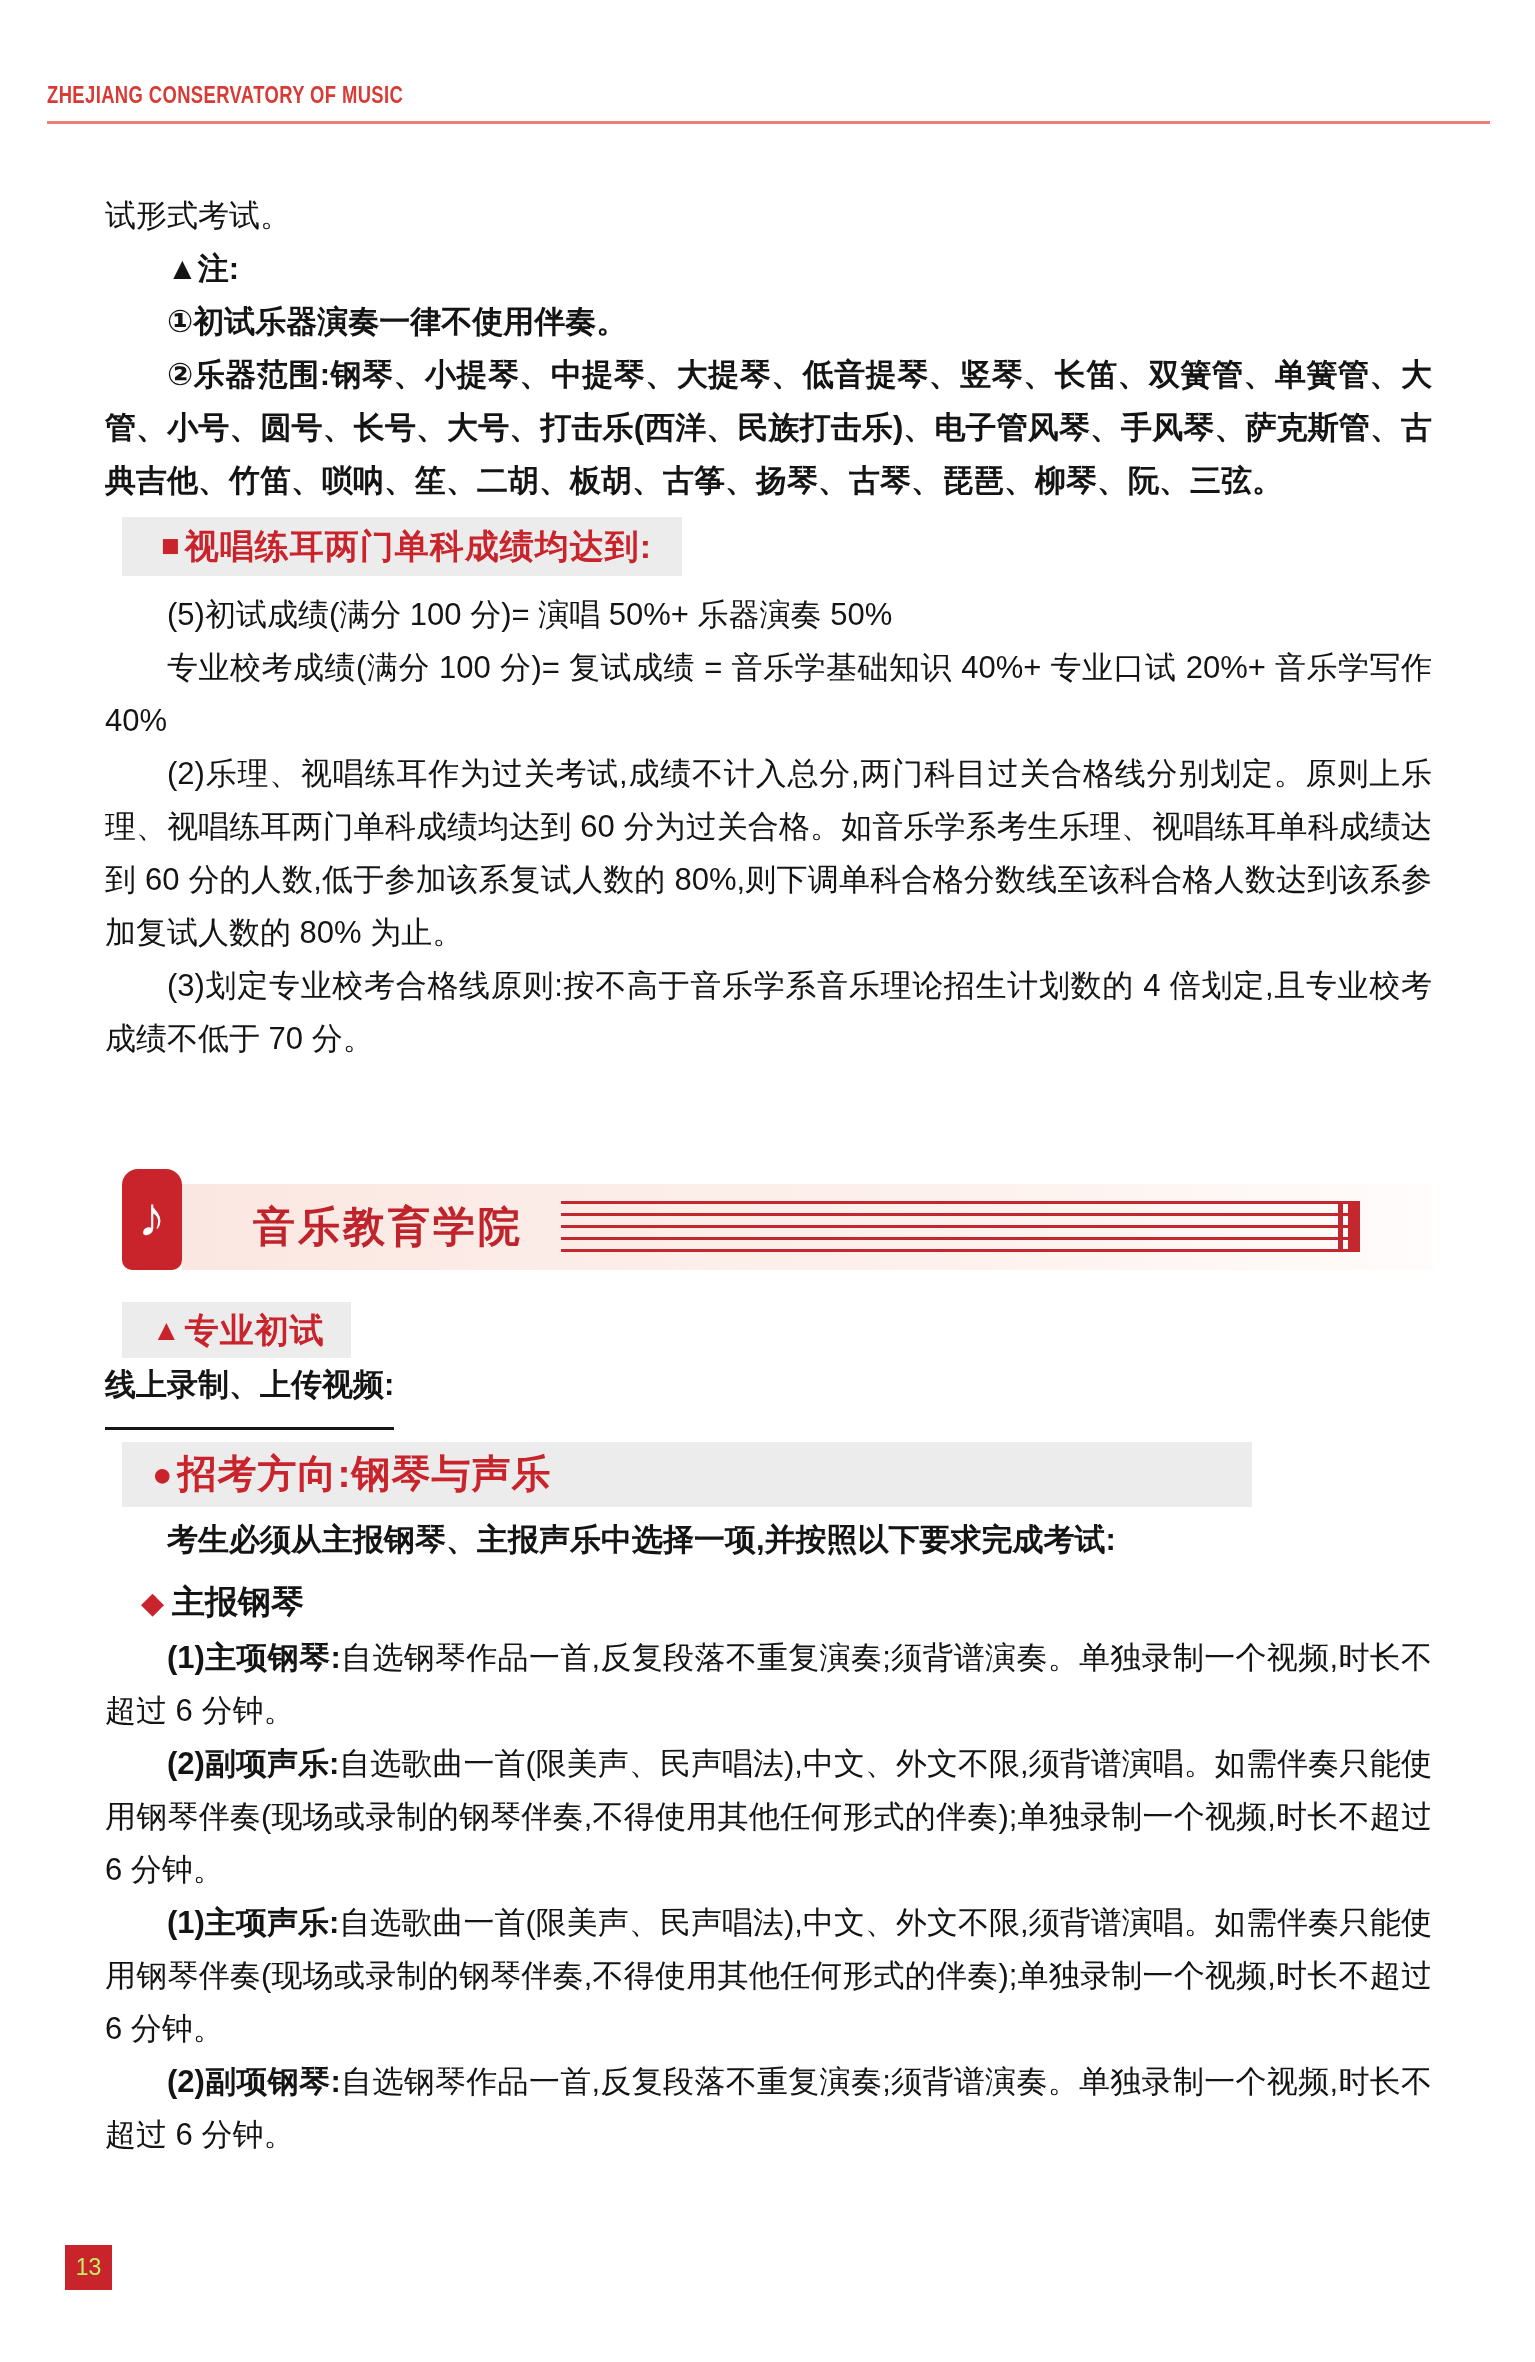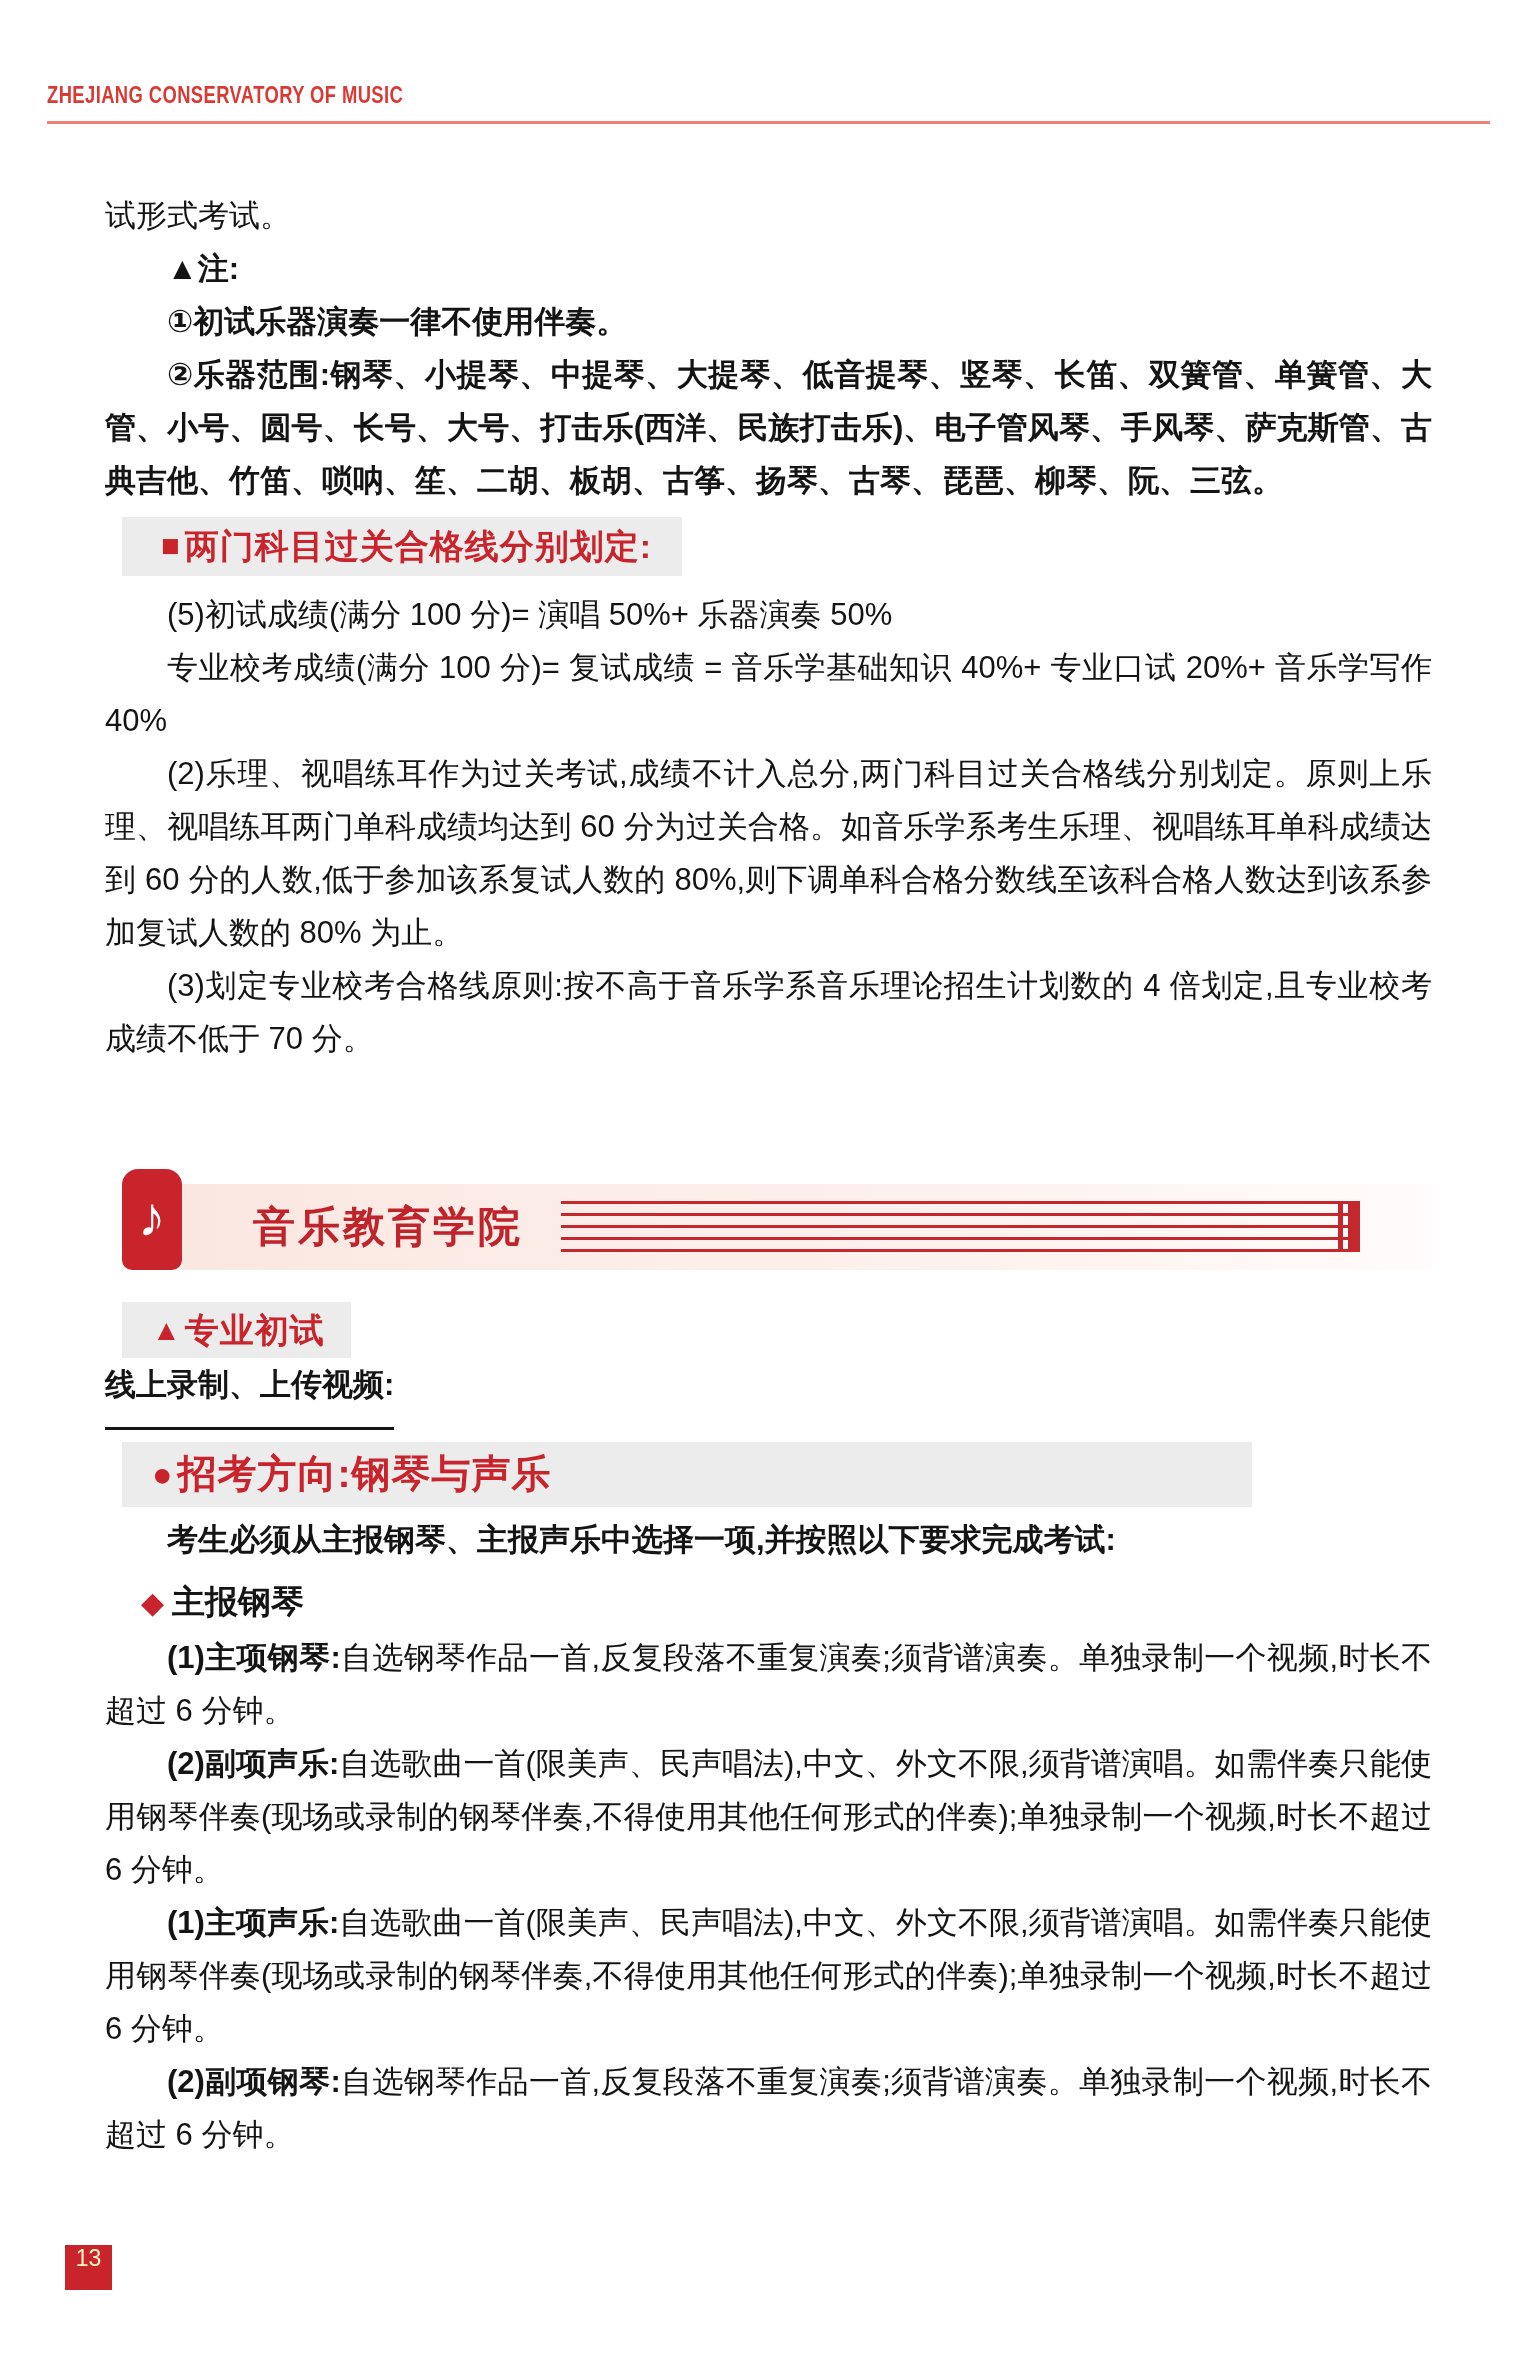--- a/index.html
+++ b/index.html
@@ -44,42 +44,42 @@
   .staff-end-thin{position:absolute;right:17px;top:0;width:5px;height:51px;background:#c5272e;}
   .staff-end-thick{position:absolute;right:0;top:0;width:12px;height:51px;background:#c5272e;}
   
   .subtitle{margin:14px 0 0 58px;}
   .subtitle span{display:inline-block;border-bottom:3px solid #161616;padding-bottom:16px;font-weight:bold;}
   .sub-heading{margin:8px 0 0 36px;font-size:33px;font-weight:bold;line-height:56px;}
   .diamond{color:#c9232b;font-size:30px;margin-right:8px;}
   .item{margin-top:8px;}
   
   .page-badge{position:absolute;left:65px;top:2245px;width:47px;height:45px;background:#c9232b;
-              color:#fef9c3;font-size:23px;display:flex;justify-content:center;}
+              color:#bef264;font-size:23px;display:flex;align-items:center;justify-content:center;}
 </style>
 </head>
 <body>
 
 <div>
 
   <div class="page-header">
     <div class="brand">ZHEJIANG CONSERVATORY OF MUSIC</div>
     <div class="header-rule"></div>
   </div>
 
   <div class="content">
 
     <p>试形式考试。</p>
     <p class="indent bold">▲注:</p>
     <p class="indent bold">①初试乐器演奏一律不使用伴奏。</p>
     <p class="indent bold">②乐器范围:钢琴、小提琴、中提琴、大提琴、低音提琴、竖琴、长笛、双簧管、单簧管、大管、小号、圆号、长号、大号、打击乐(西洋、民族打击乐)、电子管风琴、手风琴、萨克斯管、古典吉他、竹笛、唢呐、笙、二胡、板胡、古筝、扬琴、古琴、琵琶、柳琴、阮、三弦。</p>
 
     <div class="bar bar-score">
       <span class="sq-marker">■</span>
-      <span class="bar-label">两门科目过关合格线分别划定:</span>
+      <span class="bar-label">视唱练耳两门单科成绩均达到:</span>
     </div>
 
     <p class="indent">(5)初试成绩(满分 100 分)= 演唱 50%+ 乐器演奏 50%</p>
     <p class="indent">专业校考成绩(满分 100 分)= 复试成绩 = 音乐学基础知识 40%+ 专业口试 20%+ 音乐学写作 40%</p>
     <p class="indent">(2)乐理、视唱练耳作为过关考试,成绩不计入总分,两门科目过关合格线分别划定。原则上乐理、视唱练耳两门单科成绩均达到 60 分为过关合格。如音乐学系考生乐理、视唱练耳单科成绩达到 60 分的人数,低于参加该系复试人数的 80%,则下调单科合格分数线至该科合格人数达到该系参加复试人数的 80% 为止。</p>
     <p class="indent">(3)划定专业校考合格线原则:按不高于音乐学系音乐理论招生计划数的 4 倍划定,且专业校考成绩不低于 70 分。</p>
 
     <div class="banner">
       <div class="banner-icon">
         <span class="note">♪</span>

